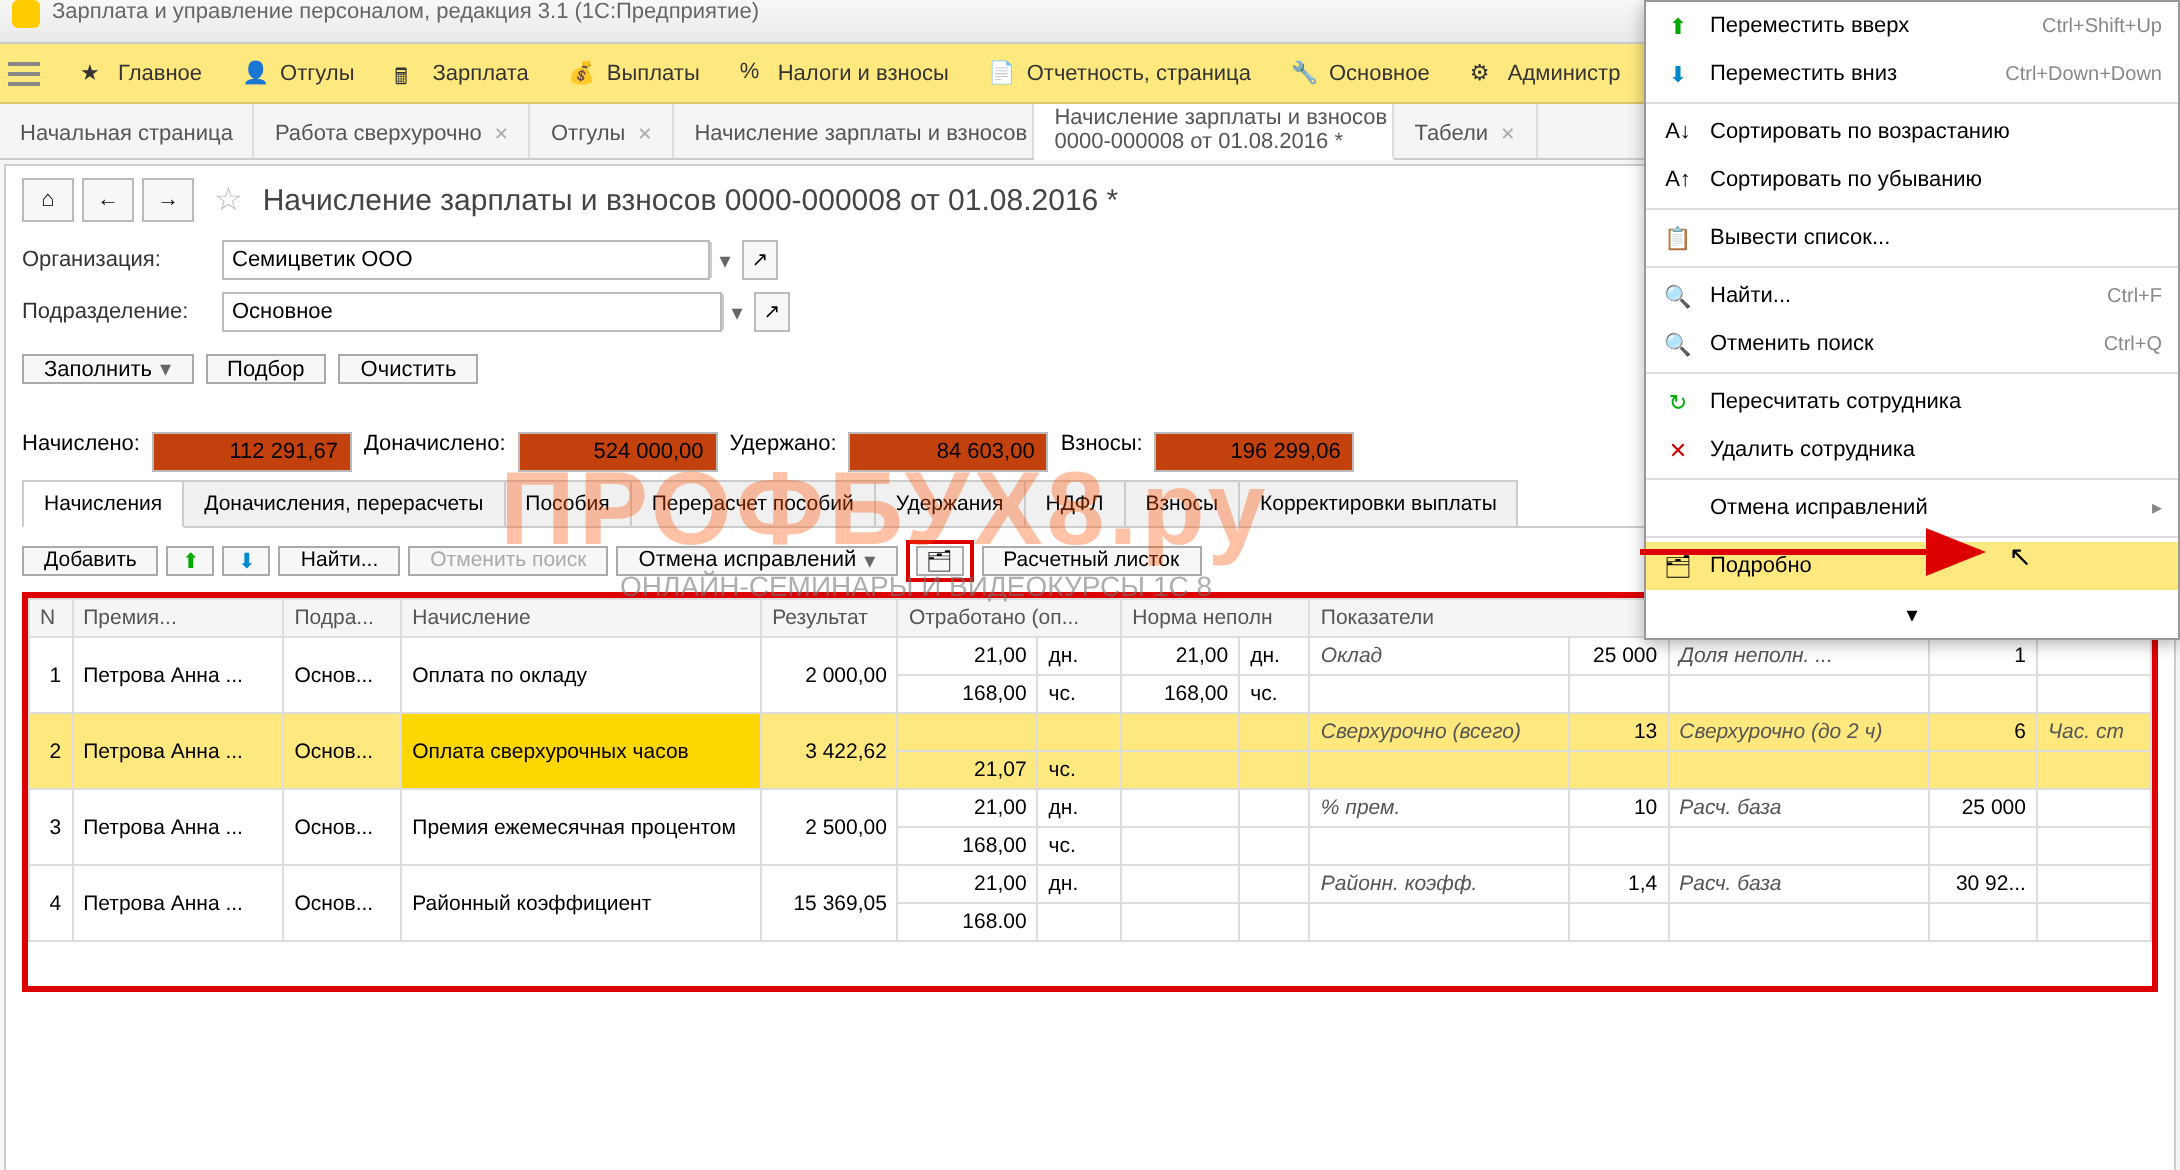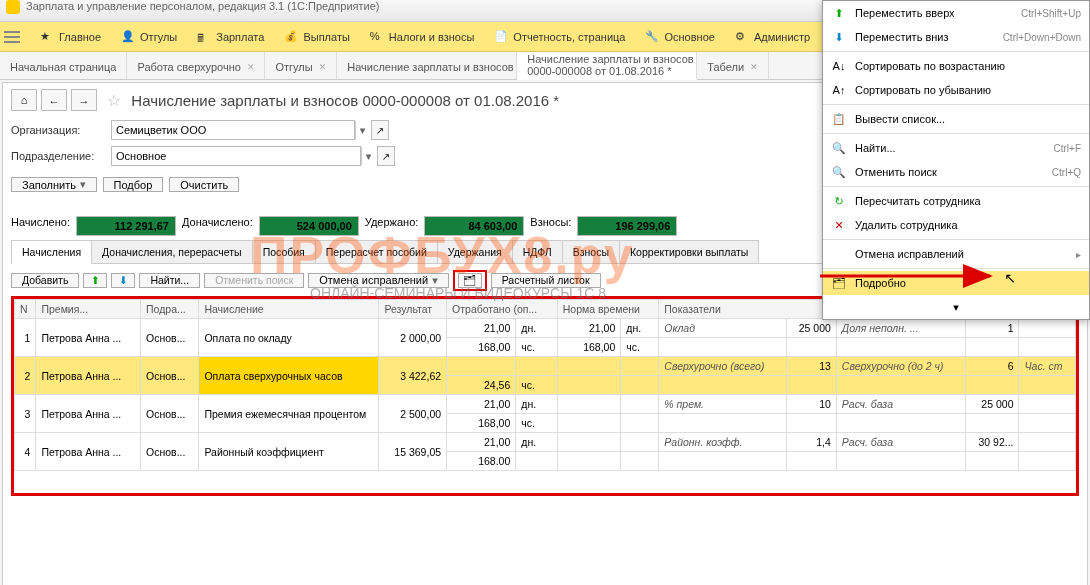--- a/index.html
+++ b/index.html
@@ -25,21 +25,21 @@
 .star { color: #bbb; font-size: 16px; margin: 0 6px; }
 .pagetitle { font-size: 15px; color: #444; }
 .formrow { display: flex; align-items: center; margin-bottom: 4px; height: 22px; }
 .formlabel { width: 100px; color: #333; }
 .formfield { border: 1px solid #bbb; height: 20px; padding: 0 4px; background: #fff; display: flex; align-items: center; }
 .dd { width: 14px; height: 18px; border-left: 1px solid #ccc; display: flex; align-items: center; justify-content: center; color: #666; cursor: pointer; }
 .mini { width: 18px; height: 20px; border: 1px solid #bbb; background: #f7f7f7; display: flex; align-items: center; justify-content: center; margin-left: 2px; cursor: pointer; font-size: 10px; }
 .btnrow { display: flex; gap: 6px; margin: 10px 0 6px; }
 .btn { border: 1px solid #aaa; background: #f7f7f7; padding: 3px 10px; height: 15px; display: flex; align-items: center; cursor: pointer; }
 .sumrow { display: flex; gap: 6px; margin-bottom: 4px; margin-top: 24px; }
-.sumfield { border: 1px solid #bbb; height: 20px; padding: 0 6px; background: #15803d; display: flex; align-items: center; justify-content: flex-end; width: 100px; font-weight: bold; }
+.sumfield { border: 1px solid #bbb; height: 20px; padding: 0 6px; background: #c2410c; display: flex; align-items: center; justify-content: flex-end; width: 100px; }
 .subtabs { display: flex; border-bottom: 1px solid #ccc; margin-top: 4px; }
 .subtab { padding: 5px 10px; border: 1px solid #ccc; border-bottom: none; background: #f0f0f0; cursor: pointer; margin-right: -1px; font-size: 10.5px; }
 .subtab.active { background: #fff; border-bottom: 1px solid #fff; margin-bottom: -1px; }
 .tbrow { display: flex; align-items: center; gap: 4px; padding: 5px 0; }
 .tbrow .btn { font-size: 10.5px; }
 .more { border: 2px solid #d00; padding: 2px 8px; height: 22px; display: flex; align-items: center; margin-left: auto; cursor: pointer; background:#fff; }
 .tablewrap { border: 3px solid #d00; height: 200px; overflow: hidden; }
 table { border-collapse: collapse; width: 100%; }
 th, td { border: 1px solid #ddd; padding: 3px 5px; font-size: 10.5px; text-align: left; white-space: nowrap; }
 th { background: #f5f5f5; color: #555; font-weight: normal; }
@@ -227,21 +227,21 @@
   <div class="tablewrap">
     <table>
       <thead>
           <tr>
         <th>N</th>
         <th>Премия...</th>
         <th>Подра...</th>
         <th style="width:180px">Начисление</th>
         <th>Результат</th>
         <th colspan="2">Отработано (оп...</th>
-        <th colspan="2">Норма времени</th>
+        <th colspan="2">Норма неполн</th>
         <th colspan="4">Показатели</th>
         <th></th>
       </tr>
         </thead>
       <tbody id="tbody">
   <tr class="">
     <td rowspan="2" class="num">1</td>
     <td rowspan="2">Петрова Анна ...</td>
     <td rowspan="2">Основ...</td>
     <td rowspan="2" class="">Оплата по окладу</td>
@@ -277,21 +277,21 @@
             <td></td>
     <td class="num"></td>
             <td></td>
     <td class="it">Сверхурочно (всего)</td>
             <td class="num">13</td>
     <td class="it">Сверхурочно (до 2 ч)</td>
             <td class="num">6</td>
     <td class="it">Час. ст</td>
   </tr>
   <tr class="sel selbright">
-    <td class="num">24,56</td>
+    <td class="num">21,07</td>
             <td>чс.</td>
     <td class="num"></td>
             <td></td>
     <td></td>
             <td></td>
             <td></td>
             <td></td>
             <td></td>
   </tr>
   <tr class="">

